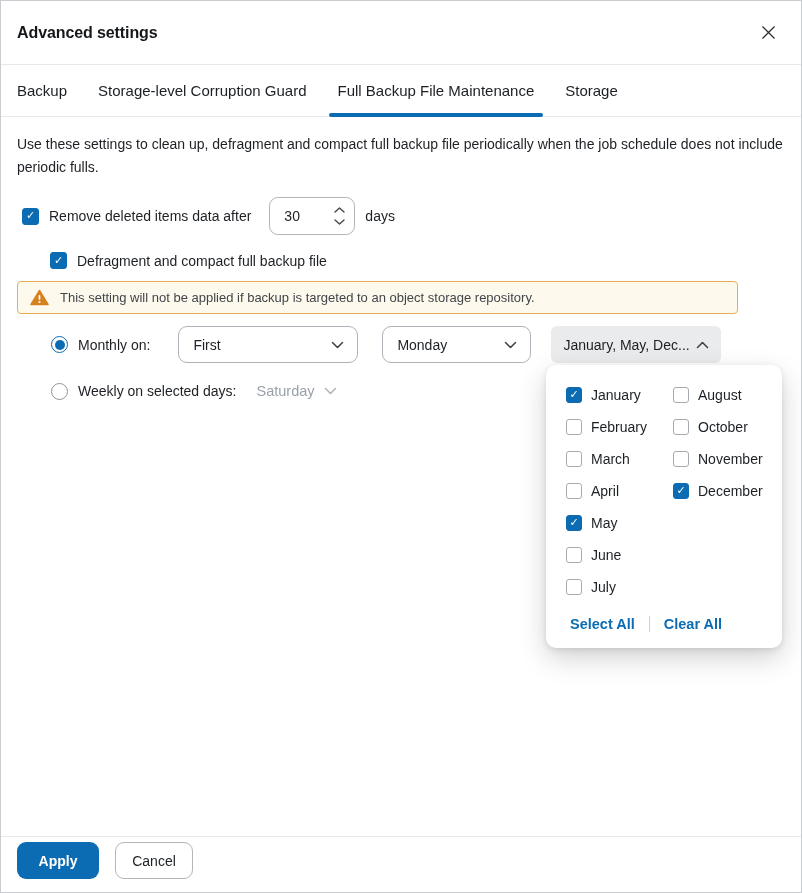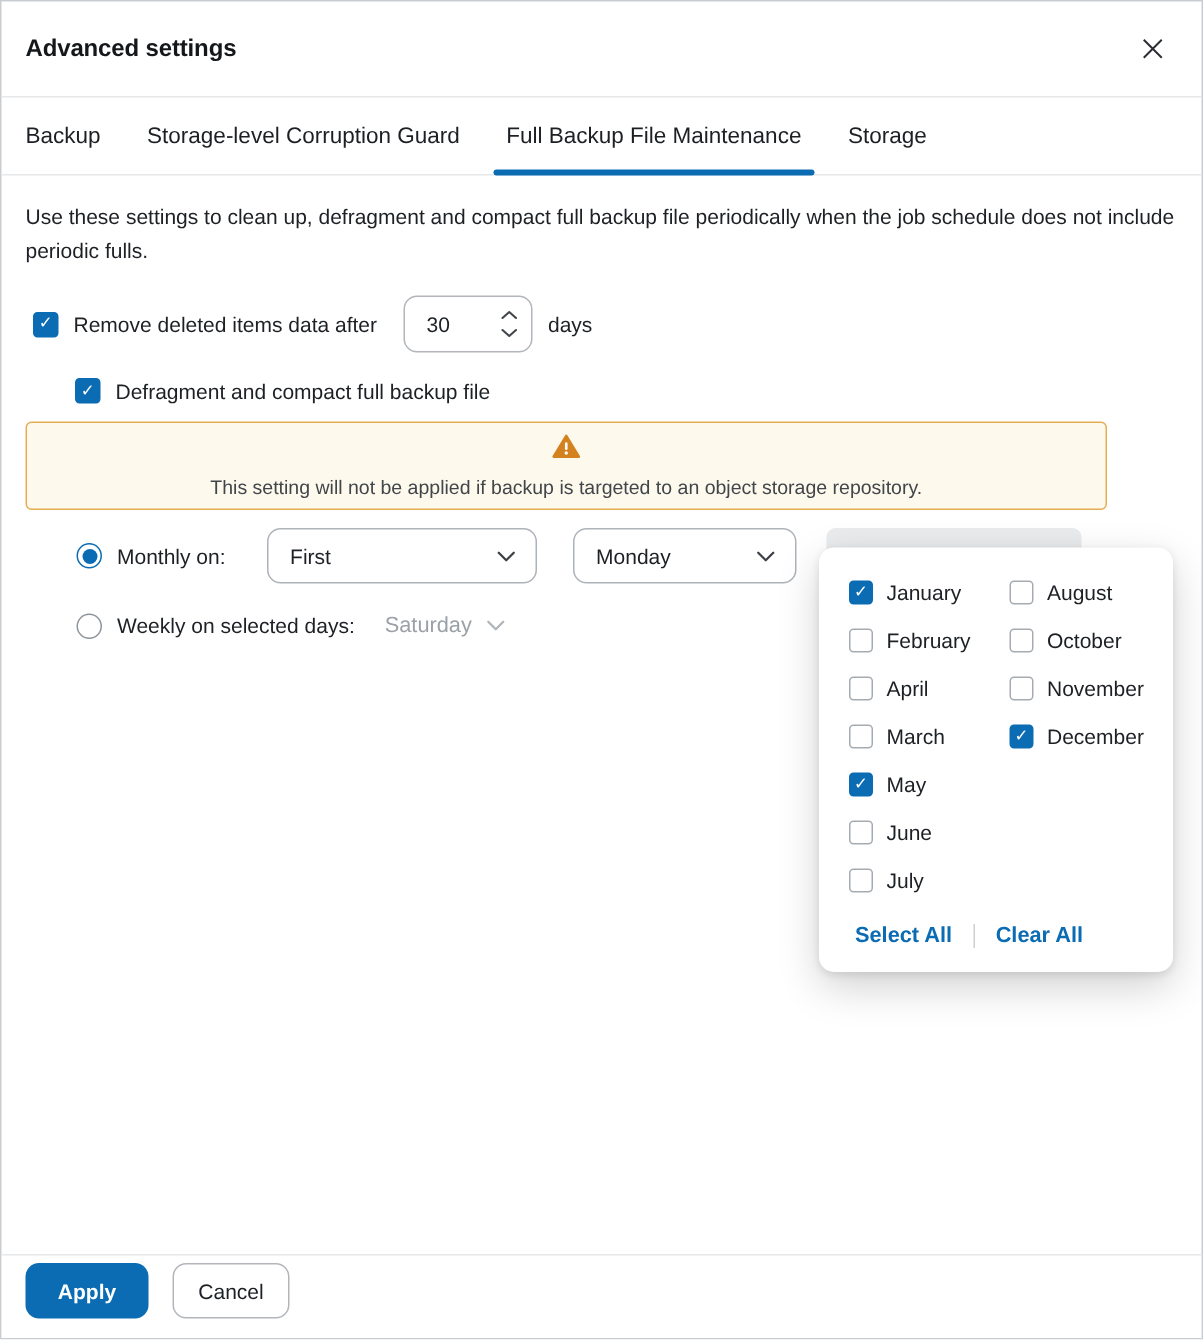--- a/index.html
+++ b/index.html
@@ -52,21 +52,21 @@
     display:flex;align-items:center;padding:0 9px 0 4px;background:#fff;}
   .spinner input{border:none;outline:none;width:44px;font-size:14px;color:#1d2024;
     font-family:inherit;padding:0 0 0 10px;background:transparent;}
   .spin-arrows{display:flex;flex-direction:column;gap:5px;margin-left:auto;}
   .spin-arrows button{background:none;border:none;padding:0;height:7px;display:flex;
     align-items:center;cursor:pointer;}
   .unit{margin-left:10px;font-size:14px;}
   
   .warning{margin:12px 0 0 0;width:721px;border:1px solid var(--warning_border);
     background:var(--warning_bg);border-radius:4px;display:flex;align-items:center;
-    padding:7px 12px;gap:11px;flex-direction:column;}
+    padding:7px 12px;gap:11px;}
   .warning-text{font-size:13px;color:#42464b;}
   
   .radio-row{display:flex;align-items:center;margin:12px 0 0 34px;}
   .radio-row.weekly{margin-top:15px;height:26px;}
   .radio{width:17px;height:17px;border-radius:50%;border:1px solid #8e959c;background:#fff;
     position:relative;flex:none;cursor:pointer;}
   .radio.on{border-color:var(--accent);}
   .radio.on::after{content:'';position:absolute;inset:2.5px;border-radius:50%;background:var(--accent);}
   .radio-label{margin-left:10px;font-size:14px;cursor:pointer;}
   .select{height:37px;border:1px solid #aeb3b9;border-radius:9px;background:#fff;
@@ -224,25 +224,25 @@
         <div class="pitem">
           <span class="box on"></span>
           <span>January</span>
         </div>
         <div class="pitem">
           <span class="box"></span>
           <span>February</span>
         </div>
         <div class="pitem">
           <span class="box"></span>
+          <span>March</span>
+        </div>
+        <div class="pitem">
+          <span class="box"></span>
           <span>April</span>
-        </div>
-        <div class="pitem">
-          <span class="box"></span>
-          <span>March</span>
         </div>
         <div class="pitem">
           <span class="box on"></span>
           <span>May</span>
         </div>
         <div class="pitem">
           <span class="box"></span>
           <span>June</span>
         </div>
         <div class="pitem">

